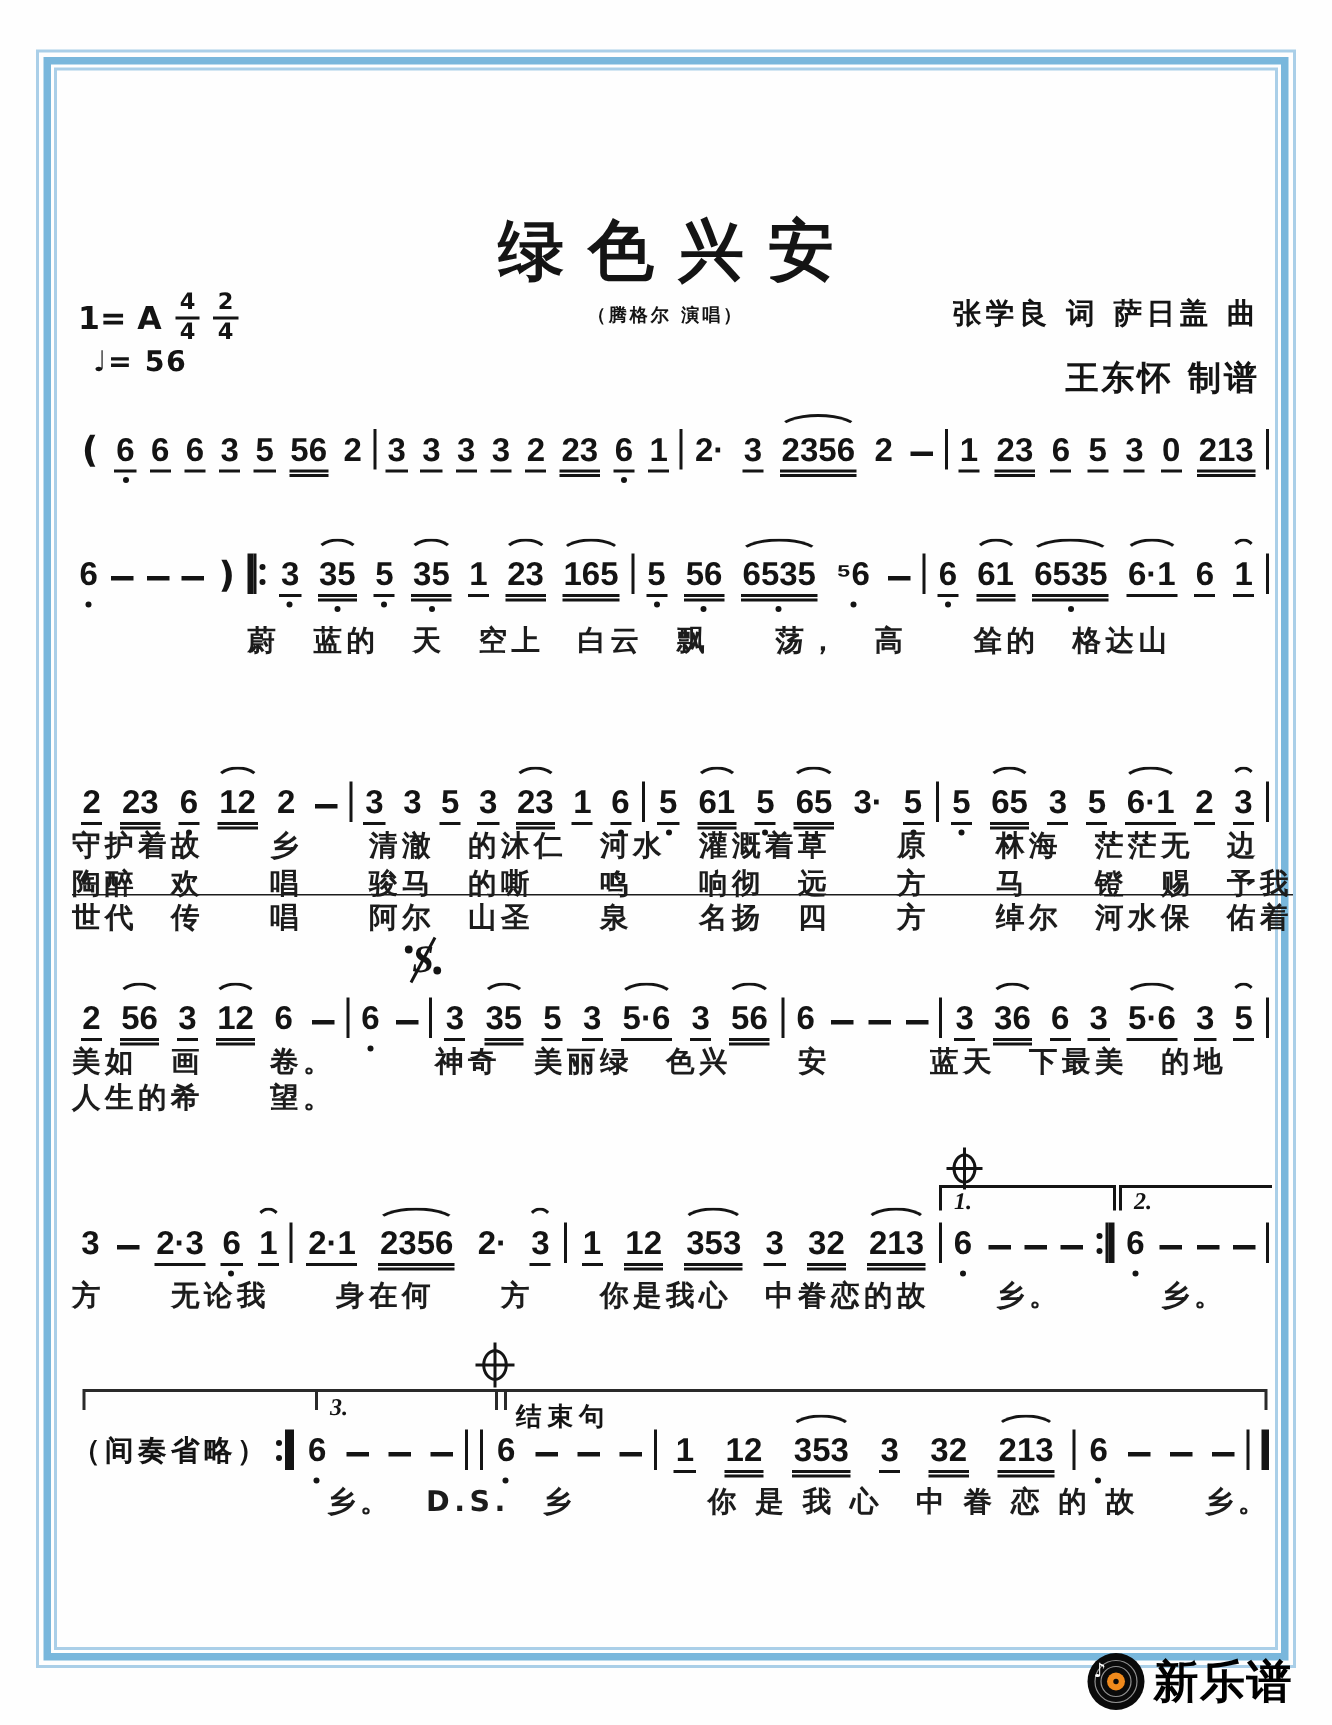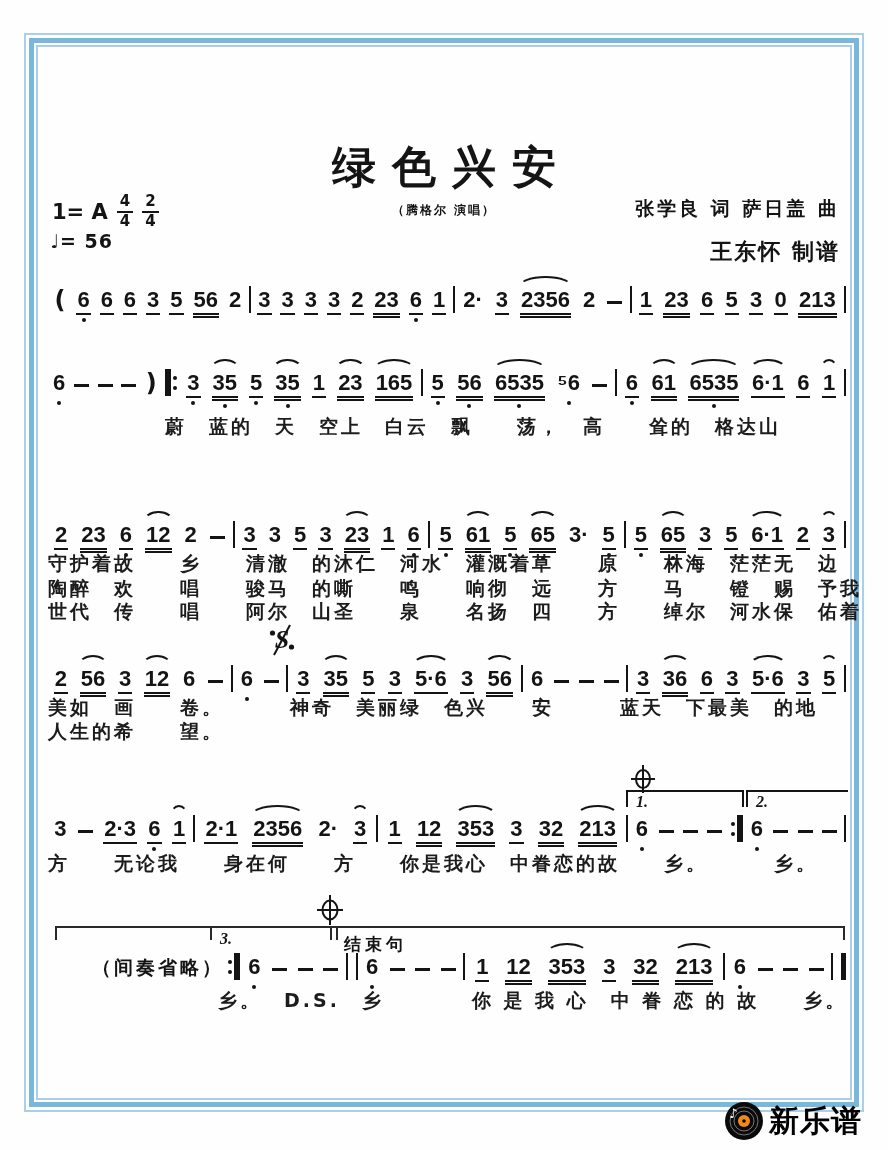--- a/index.html
+++ b/index.html
@@ -15,37 +15,37 @@
          font-size:44px;font-weight:bold;letter-spacing:16px;text-indent:16px;}
   .subtitle{position:absolute;top:202px;left:0;width:100%;text-align:center;
             font-size:12px;font-weight:bold;letter-spacing:2px;}
   .credit1{position:absolute;top:196px;right:48px;font-size:19px;letter-spacing:3px;font-weight:bold;}
   .credit2{position:absolute;top:237px;right:48px;font-size:22px;letter-spacing:2px;font-weight:bold;}
   .keyline{position:absolute;top:194px;left:52px;font-size:21px;font-weight:bold;display:flex;align-items:center;}
   .frac{display:inline-flex;flex-direction:column;align-items:center;font-size:15px;line-height:1.05;
         margin-left:9px;font-weight:bold;}
   .frac .n{border-bottom:2px solid #141414;padding:0 3px 1px;}
   .frac .dn{padding-top:1px;}
-  .tempo{position:absolute;top:230px;left:50px;font-size:19px;font-weight:bold;letter-spacing:1px;}
+  .tempo{position:absolute;top:230px;left:62px;font-size:19px;font-weight:bold;letter-spacing:1px;}
 
   
   .system{position:absolute;left:48px;width:800px;height:30px;display:flex;align-items:flex-end;}
   .chunk{display:flex;justify-content:space-around;align-items:flex-end;min-width:0;}
   .note{position:relative;font-family:"Liberation Sans","DejaVu Sans",sans-serif;font-weight:bold;
         font-size:22px;line-height:26px;white-space:nowrap;padding:0 1px;}
   .note .ul{position:absolute;left:0;right:0;height:2px;background:#141414;bottom:-2px;}
   .note .ul2{bottom:-5px;}
   .note .ld{position:absolute;left:50%;transform:translateX(-50%);bottom:-9px;width:4px;height:4px;
             border-radius:50%;background:#141414;}
   .note.u2d .ld{bottom:-12px;}
   .note .arc{position:absolute;left:-2px;right:-2px;top:-11px;height:9px;
              border:2px solid #141414;border-bottom:none;border-left-color:transparent;border-right-color:transparent;
              border-radius:50% 50% 0 0 / 100% 100% 0 0;}
   .paren{font-size:24px;font-weight:bold;line-height:26px;padding:0 2px;}
-  .mtext{font-size:19px;font-weight:bold;letter-spacing:3px;line-height:26px;white-space:nowrap;margin-left:44px;}
+  .mtext{font-size:19px;font-weight:bold;letter-spacing:3px;line-height:26px;white-space:nowrap;}
   .dash{display:flex;align-items:flex-end;}
   .dash i{display:block;width:15px;height:3px;background:#141414;margin:0 0 9px 0;}
   .bar{width:2px;height:27px;background:#141414;margin:0 2px;}
   .dbar{width:8px;height:27px;border-left:2px solid #141414;border-right:2px solid #141414;margin:0 2px;}
   .dbar.f{border-right-width:5px;}
   .rep{display:flex;align-items:center;height:27px;margin:0 2px;}
   .rep .dots{display:flex;flex-direction:column;gap:6px;margin:0 2px;}
   .rep .dots i{width:4px;height:4px;background:#141414;border-radius:50%;}
   .rep .b1{width:2px;height:27px;background:#141414;}
   .rep .b2{width:4px;height:27px;background:#141414;}
@@ -451,19 +451,19 @@
       <circle cx="21" cy="21" r="10" fill="none" stroke="#ffffff" stroke-width="0.8" opacity="0.55"></circle>
       <circle cx="21" cy="21" r="6" fill="#f08a1c"></circle>
       <circle cx="21" cy="21" r="1.8" fill="#0a0a0a"></circle>
       <text x="6" y="18" font-size="13" fill="#ffffff" font-family="DejaVu Sans, sans-serif">♪</text>
     </svg>
     <span class="txt">新乐谱</span>
   </div>
 
 <div class="lyric" style="left: 165px; top: 402px; margin-top: 12px;">蔚　蓝的　天　空上　白云　飘　　荡，　高　　耸的　格达山</div>
     <div class="lyric" style="left: 48px; top: 551px;">守护着故　　乡　　清澈　的沐仁　河水　灌溉着草　　原　　林海　茫茫无　边</div>
-    <div class="lyric" style="left: 48px; top: 576px;">陶醉　欢　　唱　　骏马　的嘶　　鸣　　响彻　远　　方　　马　　镫　赐　予我</div>
+    <div class="lyric" style="left: 48px; top: 576px; text-decoration: underline;">陶醉　欢　　唱　　骏马　的嘶　　鸣　　响彻　远　　方　　马　　镫　赐　予我</div>
     <div class="lyric" style="left: 48px; top: 599px;">世代　传　　唱　　阿尔　山圣　　泉　　名扬　四　　方　　绰尔　河水保　佑着</div>
     <div class="lyric" style="left: 48px; top: 719px;">人生的希　　望。</div>
     <div class="lyric" style="left: 48px; top: 695px;">美如　画　　卷。　　　神奇　美丽绿　色兴　　安　　　蓝天　下最美　的地</div>
     <div class="lyric" style="left: 48px; top: 851px;">方　　无论我　　身在何　　方　　你是我心　中眷恋的故　　乡。　　　乡。</div>
     <div class="lyric" style="left: 218px; top: 988px;">乡。　D.S.　乡　　　　你 是 我 心　中 眷 恋 的 故　　乡。</div>
   </div>
 
 </body></html>

